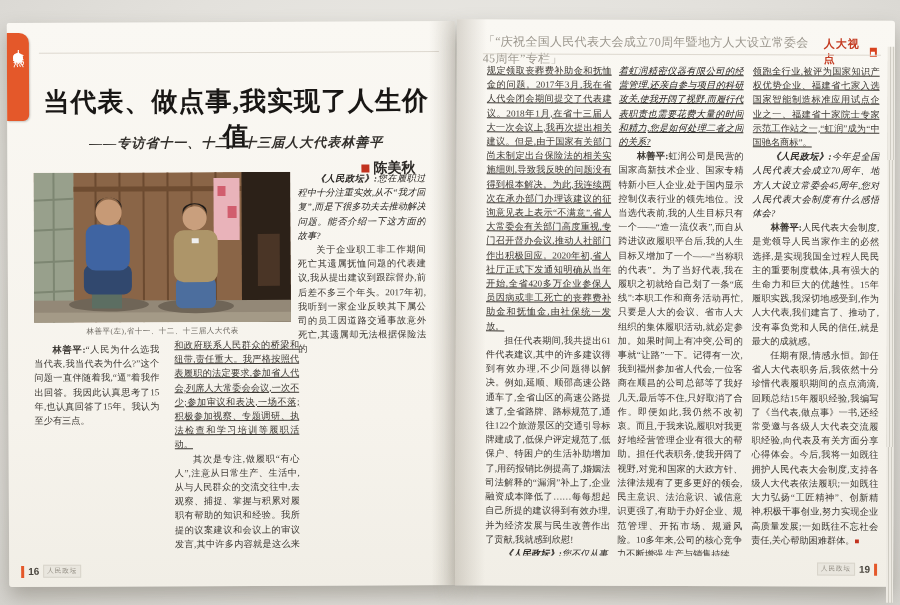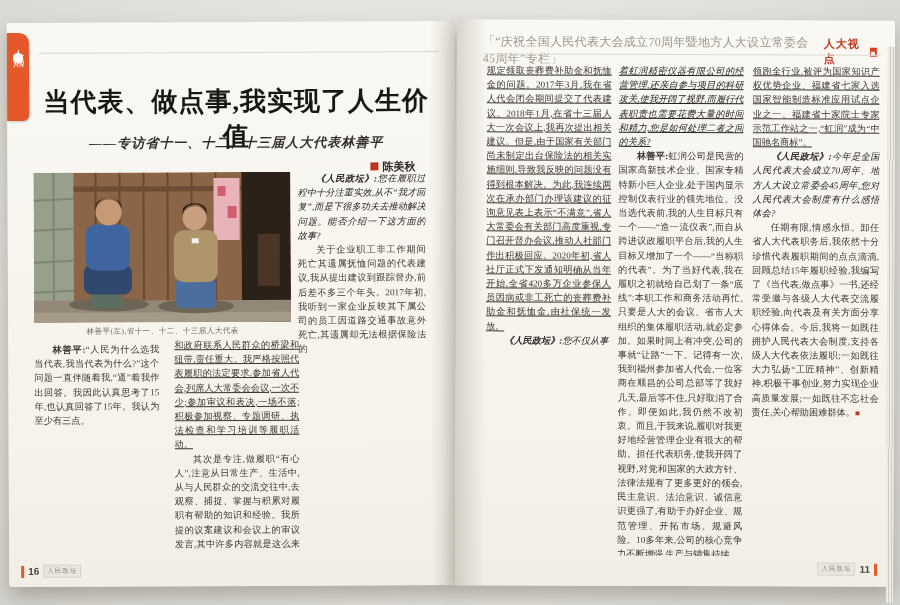--- a/index.html
+++ b/index.html
@@ -26,21 +26,21 @@
   .tab-label{writing-mode:vertical-rl;text-orientation:upright;color:#fff;font-size:11.5px;
        letter-spacing:2px;padding-top:7px;font-family:"Liberation Sans",sans-serif;}
   .tab-dot{width:10px;height:10px;border-radius:50%;background:#fff;margin:5px 0 0 0;}
 
   .hairline{position:absolute;height:1px;background:#ddd8cf;}
 
   .title{position:absolute;top:62px;left:30px;right:20px;text-align:center;
          font-size:26px;font-weight:900;color:#191715;letter-spacing:1px;}
   .subtitle{position:absolute;top:112px;left:30px;right:20px;text-align:center;
          font-size:13px;font-style:italic;font-weight:700;color:#33302c;letter-spacing:1px;}
-  .author{position:absolute;top:138px;right:40px;font-size:11px;color:#2c2926;font-weight:700;}
+  .author{position:absolute;top:138px;right:40px;font-size:14px;color:#2c2926;font-weight:700;}
   .sq{display:inline-block;width:8px;height:8px;background:#c2331f;margin-right:4px;}
 
   .photo{position:absolute;left:26px;top:150px;width:257px;height:150px;overflow:hidden;}
   .caption{position:absolute;left:26px;top:304px;width:257px;text-align:center;
            font-size:7.5px;color:#6b6760;letter-spacing:.5px;}
 
   .col{position:absolute;overflow:hidden;font-size:9.2px;line-height:14.2px;
        text-align:justify;color:#3a3631;}
   .col p{margin:0;text-indent:2em;}
   .col p.noind{text-indent:0;text-decoration:underline;}
@@ -160,33 +160,35 @@
   <div class="page right-page">
     <div class="rp-head">
       <span class="series-note">「“庆祝全国人民代表大会成立70周年暨地方人大设立常委会45周年”专栏」</span>
       <span class="brand">人大视点</span>
       <span class="mark"></span>
     </div>
     <div class="hairline" style="top:34px;left:26px;right:14px;"></div>
 
     <div class="col r-c1">
       <p class="noind"><span>规定领取丧葬费补助金和抚恤金的问题。2017年3月,我在省人代会闭会期间提交了代表建议。2018年1月,在省十三届人大一次会议上,我再次提出相关建议。但是,由于国家有关部门尚未制定出台保险法的相关实施细则,导致我反映的问题没有得到根本解决。为此,我连续两次在承办部门办理该建议的征询意见表上表示“不满意”,省人大常委会有关部门高度重视,专门召开督办会议,推动人社部门作出积极回应。2020年初,省人社厅正式下发通知明确从当年开始,全省420多万企业参保人员因病或非工死亡的丧葬费补助金和抚恤金,由社保统一发放。</span></p>
+      <p><span>担任代表期间,我共提出61件代表建议,其中的许多建议得到有效办理,不少问题得以解决。例如,延顺、顺邵高速公路通车了,全省山区的高速公路提速了,全省路牌、路标规范了,通往122个旅游景区的交通引导标牌建成了,低保户评定规范了,低保户、特困户的生活补助增加了,用药报销比例提高了,婚姻法司法解释的“漏洞”补上了,企业融资成本降低了……每每想起自己所提的建议得到有效办理,并为经济发展与民生改善作出了贡献,我就感到欣慰!</span></p>
       <p class="q"><span class="lead">《人民政坛》:</span><span>您不仅从事</span></p>
     </div>
     <div class="col r-c2">
       <p class="noind q"><span>着虹润精密仪器有限公司的经营管理,还亲自参与项目的科研攻关,使我开阔了视野,而履行代表职责也需要花费大量的时间和精力,您是如何处理二者之间的关系?</span></p>
       <p><span class="lead">林善平:</span><span>虹润公司是民营的国家高新技术企业、国家专精特新小巨人企业,处于国内显示控制仪表行业的领先地位。没当选代表前,我的人生目标只有一个——“造一流仪表”,而自从跨进议政履职平台后,我的人生目标又增加了一个——“当称职的代表”。为了当好代表,我在履职之初就给自己划了一条“底线”:本职工作和商务活动再忙,只要是人大的会议、省市人大组织的集体履职活动,就必定参加。如果时间上有冲突,公司的事就“让路”一下。记得有一次,我到福州参加省人代会,一位客商在顺昌的公司总部等了我好几天,最后等不住,只好取消了合作。即便如此,我仍然不改初衷。而且,于我来说,履职对我更好地经营管理企业有很大的帮助。担任代表职务,使我开阔了视野,对党和国家的大政方针、法律法规有了更多更好的领会,民主意识、法治意识、诚信意识更强了,有助于办好企业、规范管理、开拓市场、规避风险。10多年来,公司的核心竞争力不断增强,生产与销售持续</span></p>
     </div>
     <div class="col r-c3">
       <p class="noind"><span>领跑全行业,被评为国家知识产权优势企业、福建省七家入选国家智能制造标准应用试点企业之一、福建省十家院士专家示范工作站之一,“虹润”成为“中国驰名商标”。</span></p>
       <p class="q"><span class="lead">《人民政坛》:</span><span>今年是全国人民代表大会成立70周年、地方人大设立常委会45周年,您对人民代表大会制度有什么感悟体会?</span></p>
+      <p><span class="lead">林善平:</span><span>人民代表大会制度,是党领导人民当家作主的必然选择,是实现我国全过程人民民主的重要制度载体,具有强大的生命力和巨大的优越性。15年履职实践,我深切地感受到,作为人大代表,我们建言了、推动了,没有辜负党和人民的信任,就是最大的成就感。</span></p>
       <p><span>任期有限,情感永恒。卸任省人大代表职务后,我依然十分珍惜代表履职期间的点点滴滴,回顾总结15年履职经验,我编写了《当代表,做点事》一书,还经常受邀与各级人大代表交流履职经验,向代表及有关方面分享心得体会。今后,我将一如既往拥护人民代表大会制度,支持各级人大代表依法履职;一如既往大力弘扬“工匠精神”、创新精神,积极干事创业,努力实现企业高质量发展;一如既往不忘社会责任,关心帮助困难群体。</span><span class="endmark">■</span></p>
     </div>
 
     <div class="footer f-right">
       <span class="f-mag">人民政坛</span>
-      <span class="f-num">11</span>
+      <span class="f-num">19</span>
       <span class="f-bar"></span>
     </div>
     <div class="page-stack"></div>
   </div>
 
 </div>
 
 </body></html>

